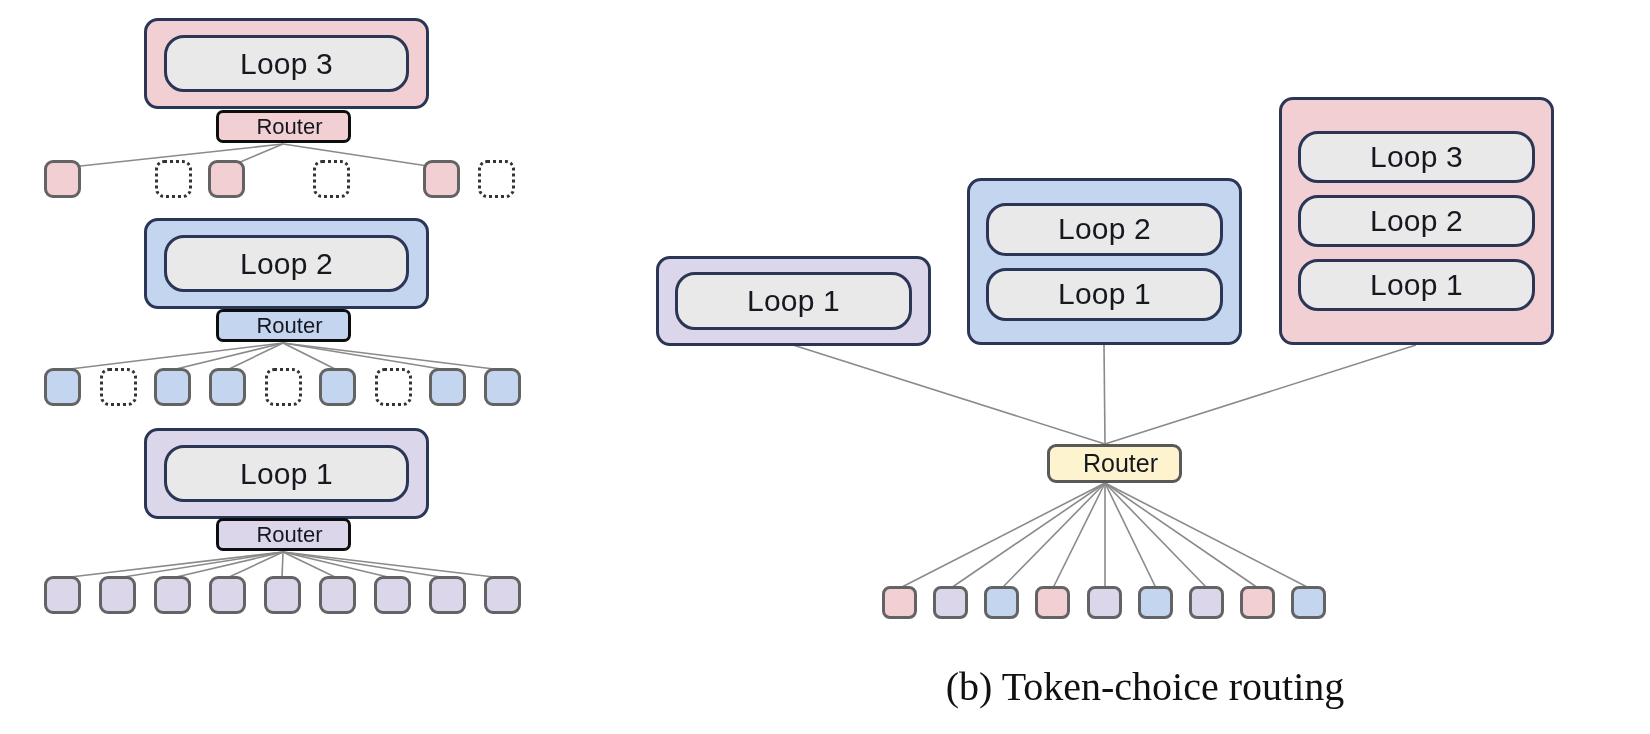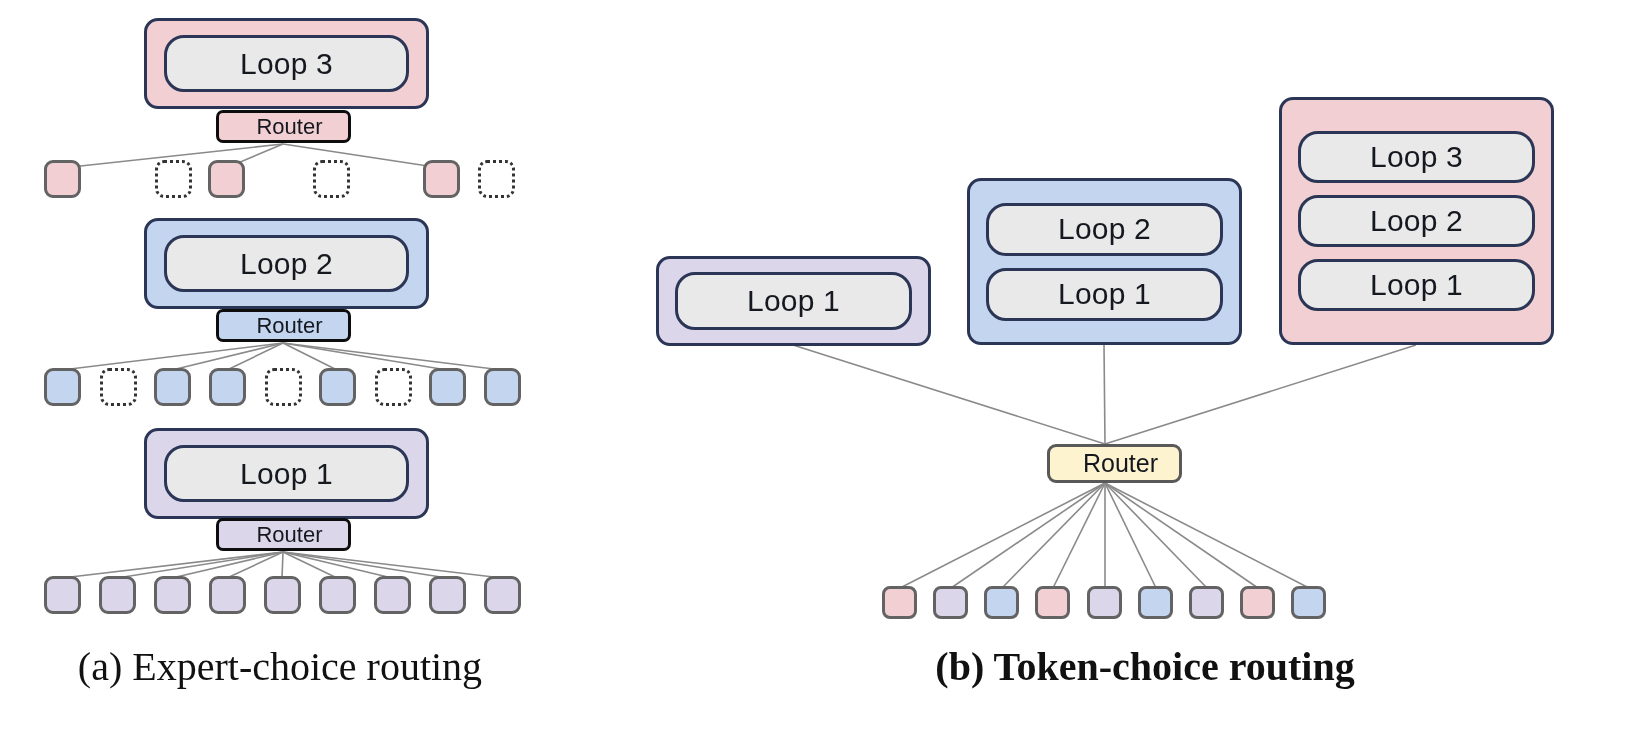--- a/index.html
+++ b/index.html
@@ -194,23 +194,20 @@
     <div class="token" style="left:44px; top:576px; width:37px; height:38px; background:#dcd6ea;"></div>
     <div class="token" style="left:99px; top:576px; width:37px; height:38px; background:#dcd6ea;"></div>
     <div class="token" style="left:154px; top:576px; width:37px; height:38px; background:#dcd6ea;"></div>
     <div class="token" style="left:209px; top:576px; width:37px; height:38px; background:#dcd6ea;"></div>
     <div class="token" style="left:264px; top:576px; width:37px; height:38px; background:#dcd6ea;"></div>
     <div class="token" style="left:319px; top:576px; width:37px; height:38px; background:#dcd6ea;"></div>
     <div class="token" style="left:374px; top:576px; width:37px; height:38px; background:#dcd6ea;"></div>
     <div class="token" style="left:429px; top:576px; width:37px; height:38px; background:#dcd6ea;"></div>
     <div class="token" style="left:484px; top:576px; width:37px; height:38px; background:#dcd6ea;"></div>
 
-    <div class="caption" style="left:0; top:643px; width:560px;">
-      <span>(a) Expert-choice routing</span>
-    </div>
   </div>
 
   <div class="panel" id="panel-b">
 
     <div class="loop-block" style="left:-169px; top:256px; width:275px; height:90px; background:#dcd6ea;">
       <div class="loop-core" style="margin:12px 16px; height:58px;">
         <span>Loop 1</span>
       </div>
     </div>
 
@@ -242,17 +239,17 @@
     <div class="token sm" style="left:57px; top:586px; width:35px; height:33px; background:#f2cfd2;"></div>
     <div class="token sm" style="left:108px; top:586px; width:35px; height:33px; background:#dcd6ea;"></div>
     <div class="token sm" style="left:159px; top:586px; width:35px; height:33px; background:#c3d5ef;"></div>
     <div class="token sm" style="left:210px; top:586px; width:35px; height:33px; background:#f2cfd2;"></div>
     <div class="token sm" style="left:262px; top:586px; width:35px; height:33px; background:#dcd6ea;"></div>
     <div class="token sm" style="left:313px; top:586px; width:35px; height:33px; background:#c3d5ef;"></div>
     <div class="token sm" style="left:364px; top:586px; width:35px; height:33px; background:#dcd6ea;"></div>
     <div class="token sm" style="left:415px; top:586px; width:35px; height:33px; background:#f2cfd2;"></div>
     <div class="token sm" style="left:466px; top:586px; width:35px; height:33px; background:#c3d5ef;"></div>
 
-    <div class="caption" style="left:40px; top:643px; width:560px;font-weight:bold;">
+    <div class="caption" style="left:40px; top:663px; width:560px;">
       <span>(b) Token-choice routing</span>
     </div>
   </div>
 </div>
 
 </body></html>

